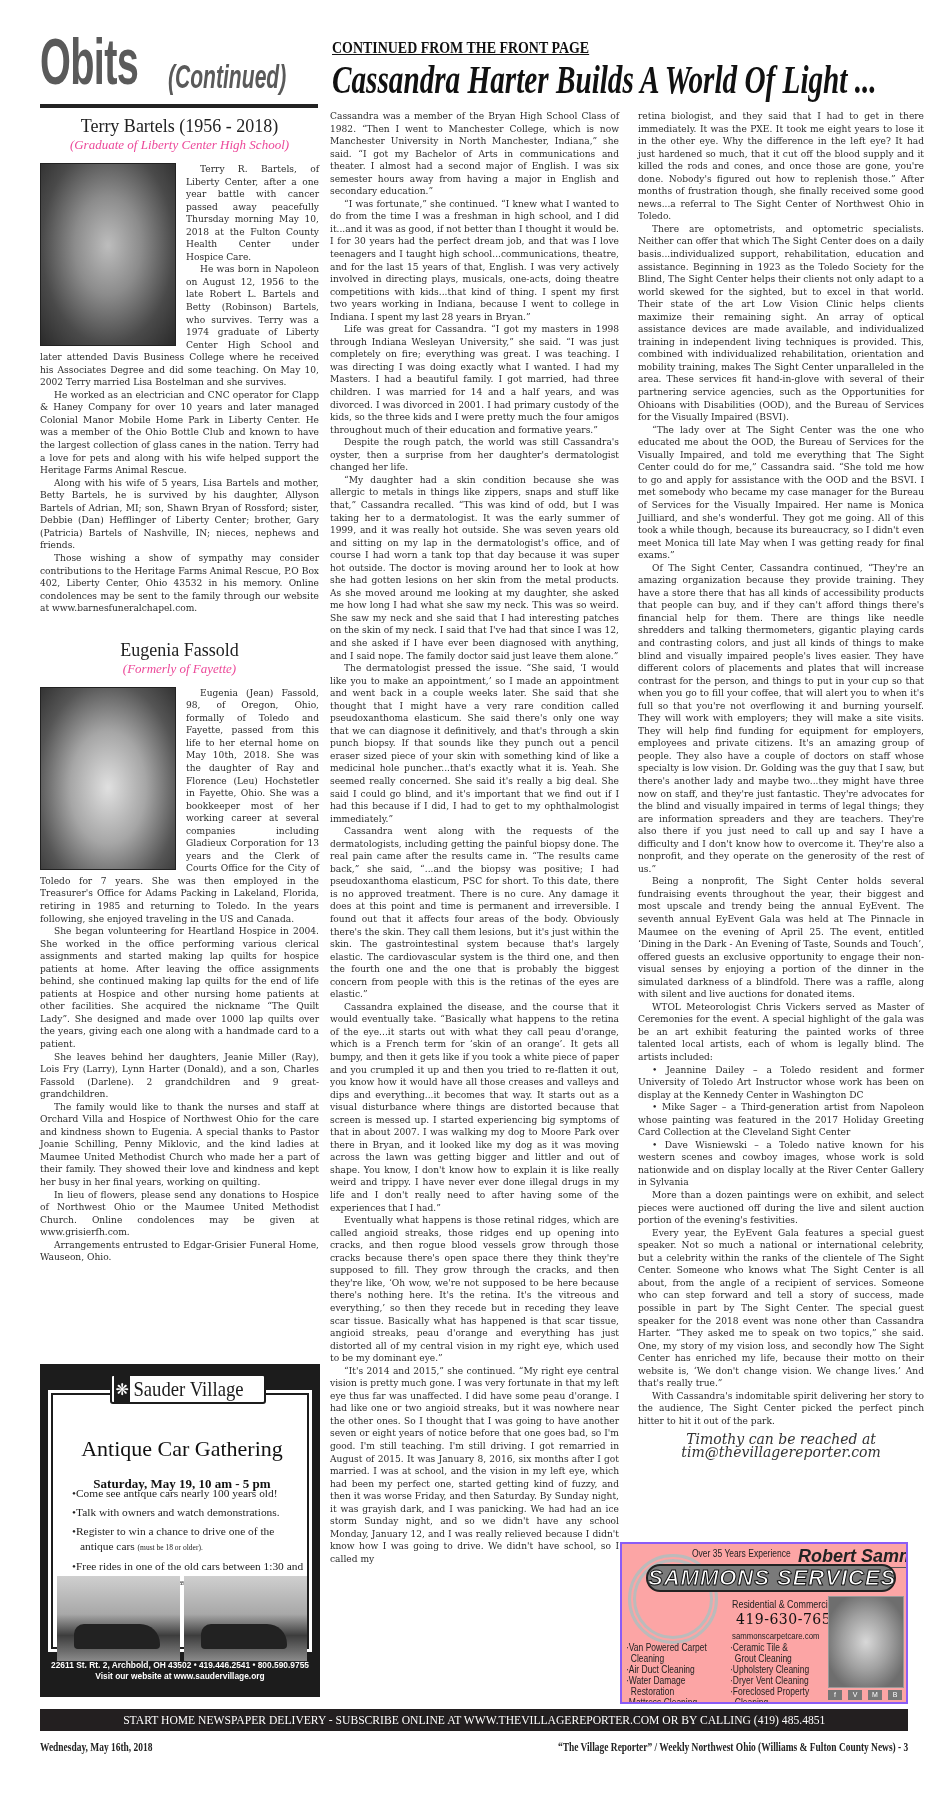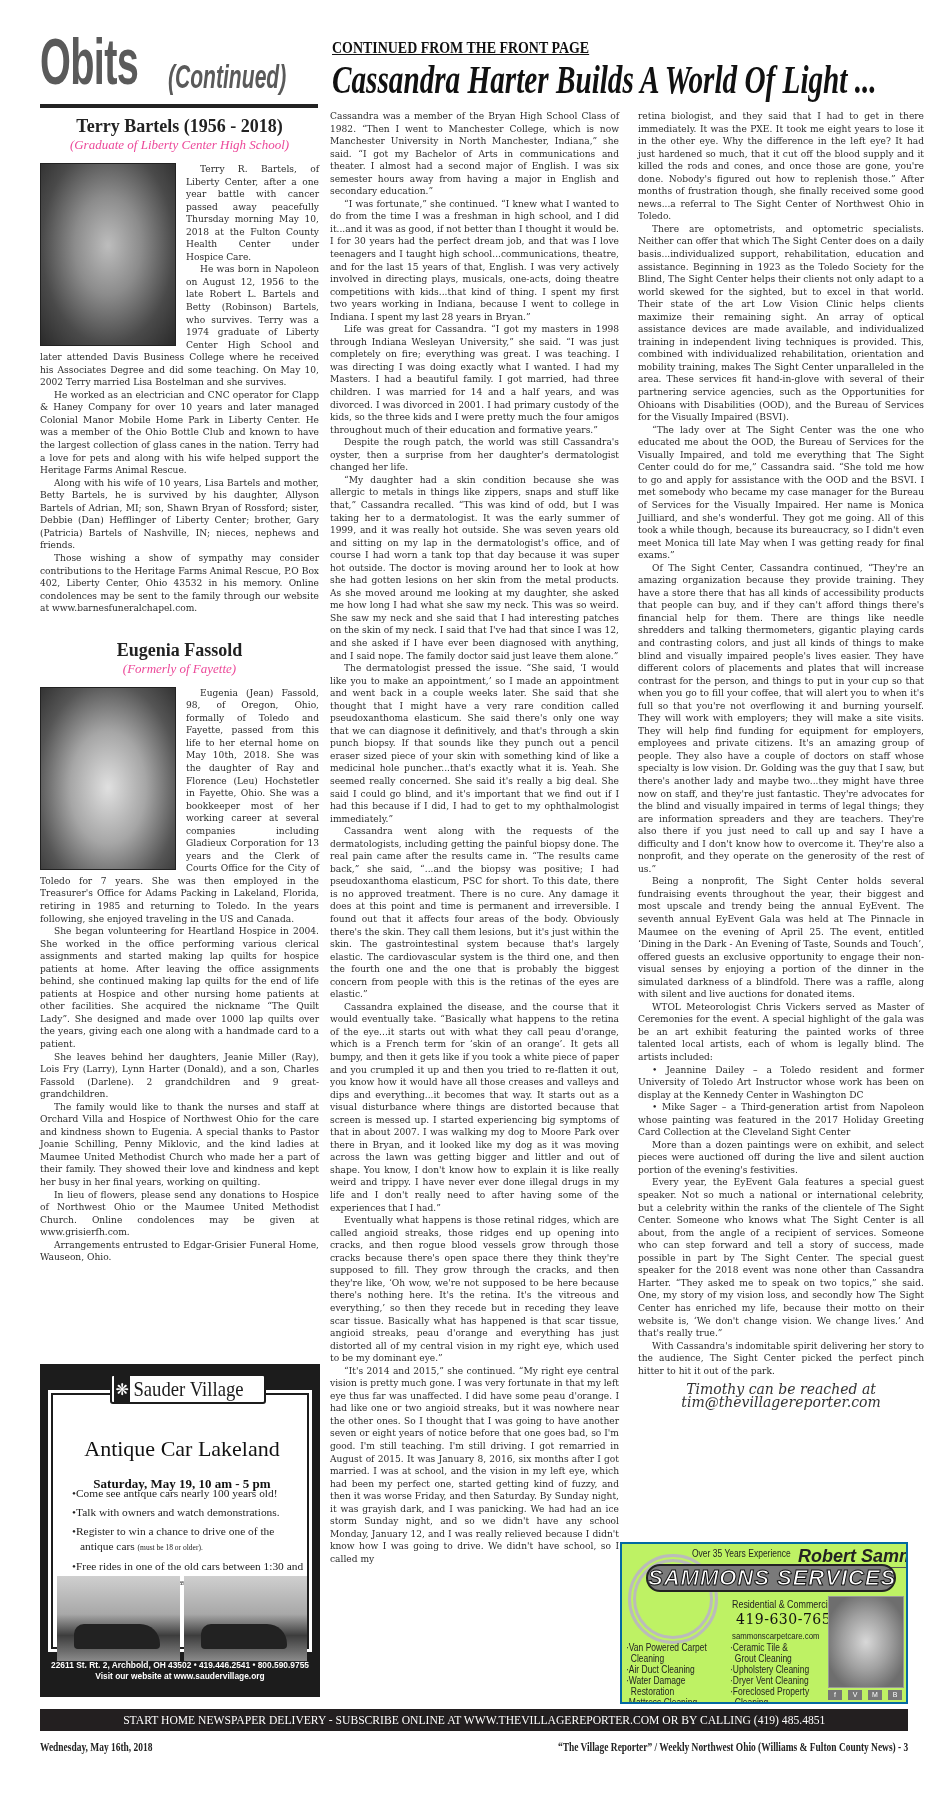--- a/index.html
+++ b/index.html
@@ -13,21 +13,21 @@
 
   .cont-label { position: absolute; left: 332px; top: 38px; font-family: "Liberation Serif", serif; font-weight: bold; font-size: 17px; text-decoration: underline; transform: scaleX(0.82); transform-origin: left top; color: #111; }
   .headline { position: absolute; left: 332px; top: 58px; font-family: "Liberation Serif", serif; font-weight: bold; font-style: italic; font-size: 40px; color: #111; transform: scaleX(0.73); transform-origin: left top; white-space: nowrap; line-height: 44px; }
 
   .col { position: absolute; font-family: "DejaVu Serif", serif; font-size: 9.1px; line-height: 12.55px; text-align: justify; color: #2b2b2b; }
   .col p { text-indent: 14px; hyphens: auto; }
   .col-left { left: 40px; top: 115px; width: 279px; }
   .col-mid { left: 330px; top: 110px; width: 289px; }
   .col-right { left: 622px; top: 110px; width: 286px; margin-left: 16px; }
 
-  .obit-name { font-family: "Liberation Serif", serif; font-weight: bold; font-size: 18px; text-align: center; color: #222; line-height: 22px; }
+  .obit-name { font-family: "Liberation Serif", serif; font-weight: normal; font-size: 18px; text-align: center; color: #222; line-height: 22px; }
   .obit-sub { font-family: "Liberation Serif", serif; font-style: italic; font-size: 13px; text-align: center; color: #ec4899; line-height: 16px; margin-bottom: 10px; }
   .photo { float: left; width: 136px; height: 183px; margin: 0 10px 2px 0; border: 1px solid #222; }
   .photo-terry { background: radial-gradient(ellipse at 50% 45%, #bdbdbd 0%, #8c8c8c 35%, #4a4a4a 70%, #2a2a2a 100%); }
   .photo-eug { background: radial-gradient(ellipse at 50% 55%, #e0e0e0 0%, #a6a6a6 40%, #555 75%, #333 100%); }
   .obit-gap { height: 24px; }
 
   .ad-sauder { position: absolute; left: 40px; top: 1364px; width: 280px; height: 333px; background: #1c1c1c; }
   .ad-sauder-inner { position: absolute; left: 8px; top: 26px; width: 264px; height: 262px; border: 2px solid #fff; background: #fff; outline: 2px solid #1c1c1c; outline-offset: -5px; }
   .sauder-logo { position: absolute; left: 64px; top: 8px; width: 156px; height: 30px; background: #fff; border: 2px solid #1c1c1c; border-radius: 3px; display: flex; align-items: center; }
   .sauder-logo .wheel { width: 30px; height: 26px; background: #1c1c1c; margin-left: 2px; display: flex; align-items: center; justify-content: center; color: #fff; font-size: 16px; }
@@ -38,21 +38,21 @@
   .sauder-list li { margin-bottom: 4px; padding-left: 8px; text-indent: -8px; }
   .sauder-list li::before { content: "\2022 "; }
   .sauder-list small { font-size: 7.5px; }
   .sauder-photos { position: absolute; left: 7px; top: 184px; width: 250px; height: 85px; display: flex; gap: 4px; }
   .car-photo { flex: 1; background: linear-gradient(180deg, #cfcfcf 0%, #a8a8a8 45%, #3d3d3d 70%, #8a8a8a 100%); position: relative; }
   .car-photo::after { content: ""; position: absolute; left: 14%; bottom: 14%; width: 70%; height: 30%; background: #222; border-radius: 10px 20px 4px 4px; }
   .sauder-foot { position: absolute; left: 0; top: 296px; width: 280px; text-align: center; font-family: "Liberation Sans", sans-serif; font-weight: bold; font-size: 8.4px; color: #fff; line-height: 11px; }
 
   .byline { font-family: "DejaVu Serif", serif; font-style: italic; font-size: 14px; text-align: center; margin-top: 6px; color: #333; }
 
-  .ad-sammons { position: absolute; left: 620px; top: 1542px; width: 288px; height: 162px; border: 2px solid #0369a1; background: #bef264; overflow: hidden; }
+  .ad-sammons { position: absolute; left: 620px; top: 1542px; width: 288px; height: 162px; border: 2px solid #8b5cf6; background: #fca5a5; overflow: hidden; }
   .sam-swirl { position: absolute; left: 6px; top: 10px; width: 90px; height: 90px; border-radius: 50%; border: 8px double #bbb; }
   .sam-exp { position: absolute; left: 70px; top: 4px; font-family: "Liberation Sans", sans-serif; font-size: 10px; color: #222; transform: scaleX(0.85); transform-origin: left top; white-space: nowrap; }
   .sam-owner { position: absolute; left: 176px; top: 2px; font-family: "Liberation Sans", sans-serif; font-style: italic; font-weight: bold; font-size: 18px; color: #222; white-space: nowrap; border-bottom: 1px solid #555; }
   .sam-logo { position: absolute; left: 24px; top: 20px; width: 250px; height: 28px; background: #7a7a7a; border: 2px solid #222; border-radius: 14px; font-family: "Liberation Sans", sans-serif; font-weight: bold; font-style: italic; font-size: 22px; color: #fff; text-align: center; line-height: 24px; letter-spacing: 1px; -webkit-text-stroke: 1px #111; white-space: nowrap; overflow: hidden; }
   .sam-res { position: absolute; left: 110px; top: 54px; font-family: "Liberation Sans", sans-serif; font-size: 10.5px; color: #222; transform: scaleX(0.85); transform-origin: left top; white-space: nowrap; }
   .sam-phone { position: absolute; left: 114px; top: 67px; font-family: "DejaVu Serif", serif; font-size: 14px; font-weight: normal; color: #111; letter-spacing: 0.5px; }
   .sam-web { position: absolute; left: 110px; top: 86px; font-family: "Liberation Sans", sans-serif; font-size: 9.5px; color: #222; transform: scaleX(0.82); transform-origin: left top; white-space: nowrap; }
   .sam-photo { position: absolute; left: 206px; top: 52px; width: 76px; height: 92px; background: radial-gradient(ellipse at 50% 50%, #d8d8d8 0%, #a0a0a0 45%, #6e6e6e 80%); border: 1px solid #999; }
   .sam-svc { position: absolute; font-family: "Liberation Sans", sans-serif; font-size: 10.6px; line-height: 11px; color: #222; list-style: none; transform: scaleX(0.8); transform-origin: left top; white-space: nowrap; }
   .sam-svc li { padding-left: 6px; text-indent: -6px; }
@@ -81,40 +81,40 @@
 <div class="headline">Cassandra Harter Builds A World Of Light ...</div>
 
 <div class="col col-left">
   <div>
     <div class="obit-name">Terry Bartels (1956 - 2018)</div>
     <div class="obit-sub">(Graduate of Liberty Center High School)</div>
     <div class="photo photo-terry"></div>
     <p>Terry R. Bartels, of Liberty Center, after a one year battle with cancer passed away peacefully Thursday morning May 10, 2018 at the Fulton County Health Center under Hospice Care.</p>
     <p>He was born in Napoleon on August 12, 1956 to the late Robert L. Bartels and Betty (Robinson) Bartels, who survives. Terry was a 1974 graduate of Liberty Center High School and later attended Davis Business College where he received his Associates Degree and did some teaching. On May 10, 2002 Terry married Lisa Bostelman and she survives.</p>
     <p>He worked as an electrician and CNC operator for Clapp &amp; Haney Company for over 10 years and later managed Colonial Manor Mobile Home Park in Liberty Center. He was a member of the Ohio Bottle Club and known to have the largest collection of glass canes in the nation. Terry had a love for pets and along with his wife helped support the Heritage Farms Animal Rescue.</p>
-    <p>Along with his wife of 10 years, Lisa Bartels and mother, Betty Bartels, he is survived by his daughter, Allyson Bartels of Adrian, MI; son, Shawn Bryan of Rossford; sister, Debbie (Dan) Hefflinger of Liberty Center; brother, Gary (Patricia) Bartels of Nashville, IN; nieces, nephews and friends.</p>
+    <p>Along with his wife of 5 years, Lisa Bartels and mother, Betty Bartels, he is survived by his daughter, Allyson Bartels of Adrian, MI; son, Shawn Bryan of Rossford; sister, Debbie (Dan) Hefflinger of Liberty Center; brother, Gary (Patricia) Bartels of Nashville, IN; nieces, nephews and friends.</p>
     <p>Those wishing a show of sympathy may consider contributions to the Heritage Farms Animal Rescue, P.O Box 402, Liberty Center, Ohio 43532 in his memory. Online condolences may be sent to the family through our website at www.barnesfuneralchapel.com.</p>
   </div>
   <div class="obit-gap"></div>
   <div>
     <div class="obit-name">Eugenia Fassold</div>
     <div class="obit-sub">(Formerly of Fayette)</div>
     <div class="photo photo-eug"></div>
     <p>Eugenia (Jean) Fassold, 98, of Oregon, Ohio, formally of Toledo and Fayette, passed from this life to her eternal home on May 10th, 2018. She was the daughter of Ray and Florence (Leu) Hochstetler in Fayette, Ohio. She was a bookkeeper most of her working career at several companies including Gladieux Corporation for 13 years and the Clerk of Courts Office for the City of Toledo for 7 years. She was then employed in the Treasurer's Office for Adams Packing in Lakeland, Florida, retiring in 1985 and returning to Toledo. In the years following, she enjoyed traveling in the US and Canada.</p>
     <p>She began volunteering for Heartland Hospice in 2004. She worked in the office performing various clerical assignments and started making lap quilts for hospice patients at home. After leaving the office assignments behind, she continued making lap quilts for the end of life patients at Hospice and other nursing home patients at other facilities. She acquired the nickname “The Quilt Lady”. She designed and made over 1000 lap quilts over the years, giving each one along with a handmade card to a patient.</p>
     <p>She leaves behind her daughters, Jeanie Miller (Ray), Lois Fry (Larry), Lynn Harter (Donald), and a son, Charles Fassold (Darlene). 2 grandchildren and 9 great-grandchildren.</p>
     <p>The family would like to thank the nurses and staff at Orchard Villa and Hospice of Northwest Ohio for the care and kindness shown to Eugenia. A special thanks to Pastor Joanie Schilling, Penny Miklovic, and the kind ladies at Maumee United Methodist Church who made her a part of their family. They showed their love and kindness and kept her busy in her final years, working on quilting.</p>
     <p>In lieu of flowers, please send any donations to Hospice of Northwest Ohio or the Maumee United Methodist Church. Online condolences may be given at www.grisierfh.com.</p>
     <p>Arrangements entrusted to Edgar-Grisier Funeral Home, Wauseon, Ohio.</p>
   </div>
 </div>
 
 <div class="ad-sauder">
   <div class="ad-sauder-inner">
-    <div class="sauder-title">Antique Car Lakeland</div>
+    <div class="sauder-title">Antique Car Gathering</div>
     <div class="sauder-date">Saturday, May 19, 10 am - 5 pm</div>
     <ul class="sauder-list">
       <li><span>Come see antique cars nearly 100 years old!</span></li>
       <li><span>Talk with owners and watch demonstrations.</span></li>
       <li><span>Register to win a chance to drive one of the antique cars</span> <small>(must be 18 or older).</small></li>
       <li><span>Free rides in one of the old cars between 1:30 and 3:00</span> <small>(first come, first served basis with limited availability).</small></li>
     </ul>
     <div class="sauder-photos">
       <div class="car-photo"></div>
       <div class="car-photo"></div>
@@ -145,20 +145,21 @@
 
 <div class="col col-right">
   <p style="text-indent:0">retina biologist, and they said that I had to get in there immediately. It was the PXE. It took me eight years to lose it in the other eye. Why the difference in the left eye? It had just hardened so much, that it cut off the blood supply and it killed the rods and cones, and once those are gone, you're done. Nobody's figured out how to replenish those.” After months of frustration though, she finally received some good news...a referral to The Sight Center of Northwest Ohio in Toledo.</p>
   <p>There are optometrists, and optometric specialists. Neither can offer that which The Sight Center does on a daily basis...individualized support, rehabilitation, education and assistance. Beginning in 1923 as the Toledo Society for the Blind, The Sight Center helps their clients not only adapt to a world skewed for the sighted, but to excel in that world. Their state of the art Low Vision Clinic helps clients maximize their remaining sight. An array of optical assistance devices are made available, and individualized training in independent living techniques is provided. This, combined with individualized rehabilitation, orientation and mobility training, makes The Sight Center unparalleled in the area. These services fit hand-in-glove with several of their partnering service agencies, such as the Opportunities for Ohioans with Disabilities (OOD), and the Bureau of Services for the Visually Impaired (BSVI).</p>
   <p>“The lady over at The Sight Center was the one who educated me about the OOD, the Bureau of Services for the Visually Impaired, and told me everything that The Sight Center could do for me,” Cassandra said. “She told me how to go and apply for assistance with the OOD and the BSVI. I met somebody who became my case manager for the Bureau of Services for the Visually Impaired. Her name is Monica Juilliard, and she's wonderful. They got me going. All of this took a while though, because its bureaucracy, so I didn't even meet Monica till late May when I was getting ready for final exams.”</p>
   <p>Of The Sight Center, Cassandra continued, “They're an amazing organization because they provide training. They have a store there that has all kinds of accessibility products that people can buy, and if they can't afford things there's financial help for them. There are things like needle shredders and talking thermometers, gigantic playing cards and contrasting colors, and just all kinds of things to make blind and visually impaired people's lives easier. They have different colors of placements and plates that will increase contrast for the person, and things to put in your cup so that when you go to fill your coffee, that will alert you to when it's full so that you're not overflowing it and burning yourself. They will work with employers; they will make a site visits. They will help find funding for equipment for employers, employees and private citizens. It's an amazing group of people. They also have a couple of doctors on staff whose specialty is low vision. Dr. Golding was the guy that I saw, but there's another lady and maybe two...they might have three now on staff, and they're just fantastic. They're advocates for the blind and visually impaired in terms of legal things; they are information spreaders and they are teachers. They're also there if you just need to call up and say I have a difficulty and I don't know how to overcome it. They're also a nonprofit, and they operate on the generosity of the rest of us.”</p>
   <p>Being a nonprofit, The Sight Center holds several fundraising events throughout the year, their biggest and most upscale and trendy being the annual EyEvent. The seventh annual EyEvent Gala was held at The Pinnacle in Maumee on the evening of April 25. The event, entitled ‘Dining in the Dark - An Evening of Taste, Sounds and Touch’, offered guests an exclusive opportunity to engage their non-visual senses by enjoying a portion of the dinner in the simulated darkness of a blindfold. There was a raffle, along with silent and live auctions for donated items.</p>
   <p>WTOL Meteorologist Chris Vickers served as Master of Ceremonies for the event. A special highlight of the gala was be an art exhibit featuring the painted works of three talented local artists, each of whom is legally blind. The artists included:</p>
   <p>• Jeannine Dailey – a Toledo resident and former University of Toledo Art Instructor whose work has been on display at the Kennedy Center in Washington DC</p>
   <p>• Mike Sager – a Third-generation artist from Napoleon whose painting was featured in the 2017 Holiday Greeting Card Collection at the Cleveland Sight Center</p>
+  <p>• Dave Wisniewski – a Toledo native known for his western scenes and cowboy images, whose work is sold nationwide and on display locally at the River Center Gallery in Sylvania</p>
   <p>More than a dozen paintings were on exhibit, and select pieces were auctioned off during the live and silent auction portion of the evening's festivities.</p>
   <p>Every year, the EyEvent Gala features a special guest speaker. Not so much a national or international celebrity, but a celebrity within the ranks of the clientele of The Sight Center. Someone who knows what The Sight Center is all about, from the angle of a recipient of services. Someone who can step forward and tell a story of success, made possible in part by The Sight Center. The special guest speaker for the 2018 event was none other than Cassandra Harter. “They asked me to speak on two topics,” she said. One, my story of my vision loss, and secondly how The Sight Center has enriched my life, because their motto on their website is, ‘We don't change vision. We change lives.’ And that's really true.”</p>
   <p>With Cassandra's indomitable spirit delivering her story to the audience, The Sight Center picked the perfect pinch hitter to hit it out of the park.</p>
   <div class="byline">Timothy can be reached at tim@thevillagereporter.com</div>
 </div>
 
 <div class="ad-sammons">
   <div class="sam-swirl"></div>
   <div class="sam-exp">Over 35 Years Experience</div>
   <div class="sam-owner">Robert Sammons</div>

